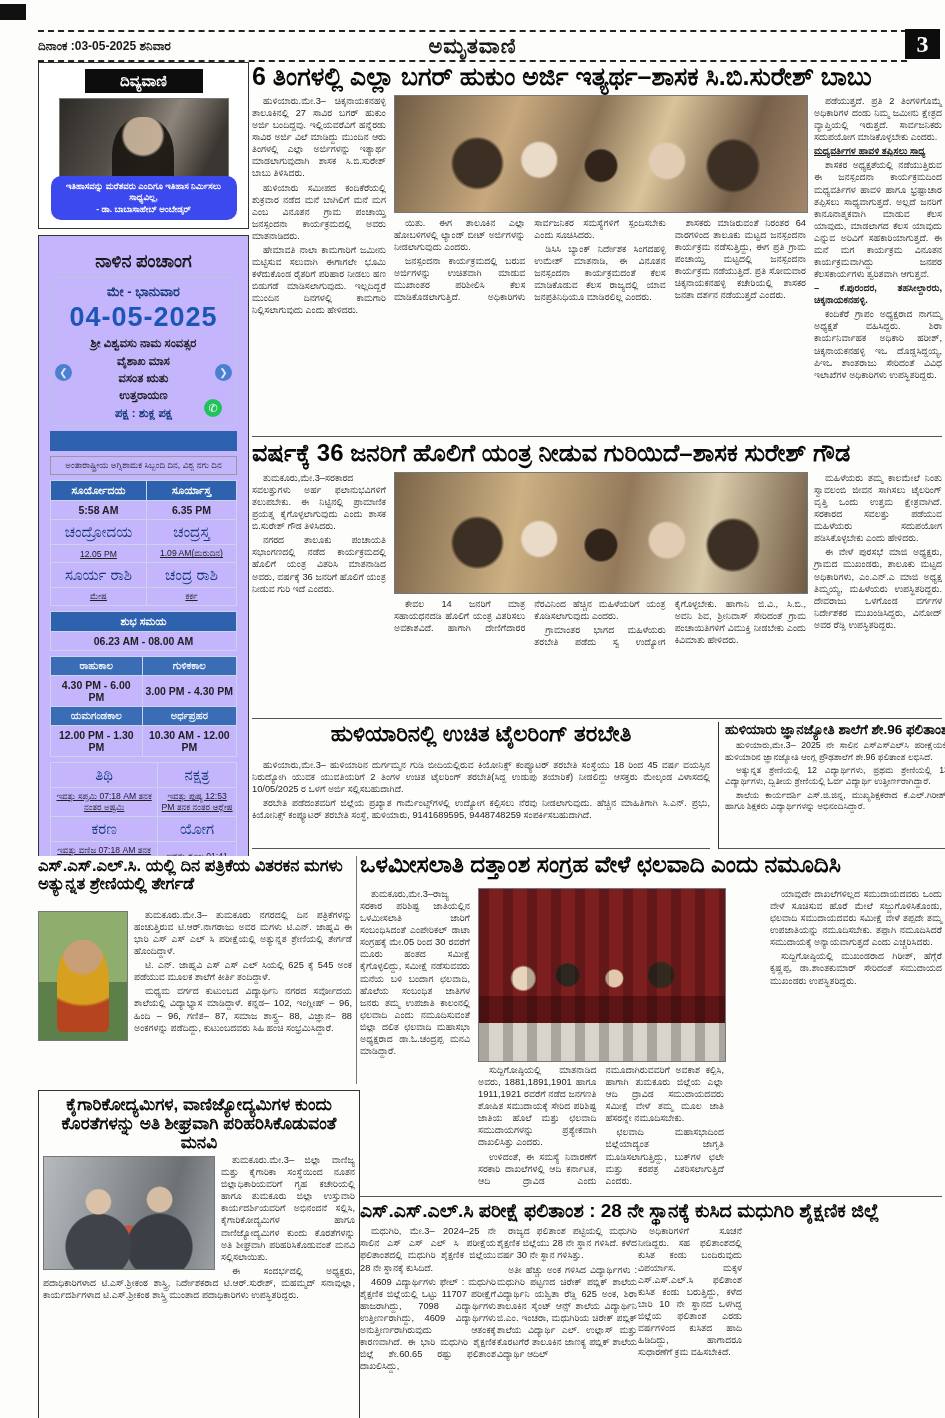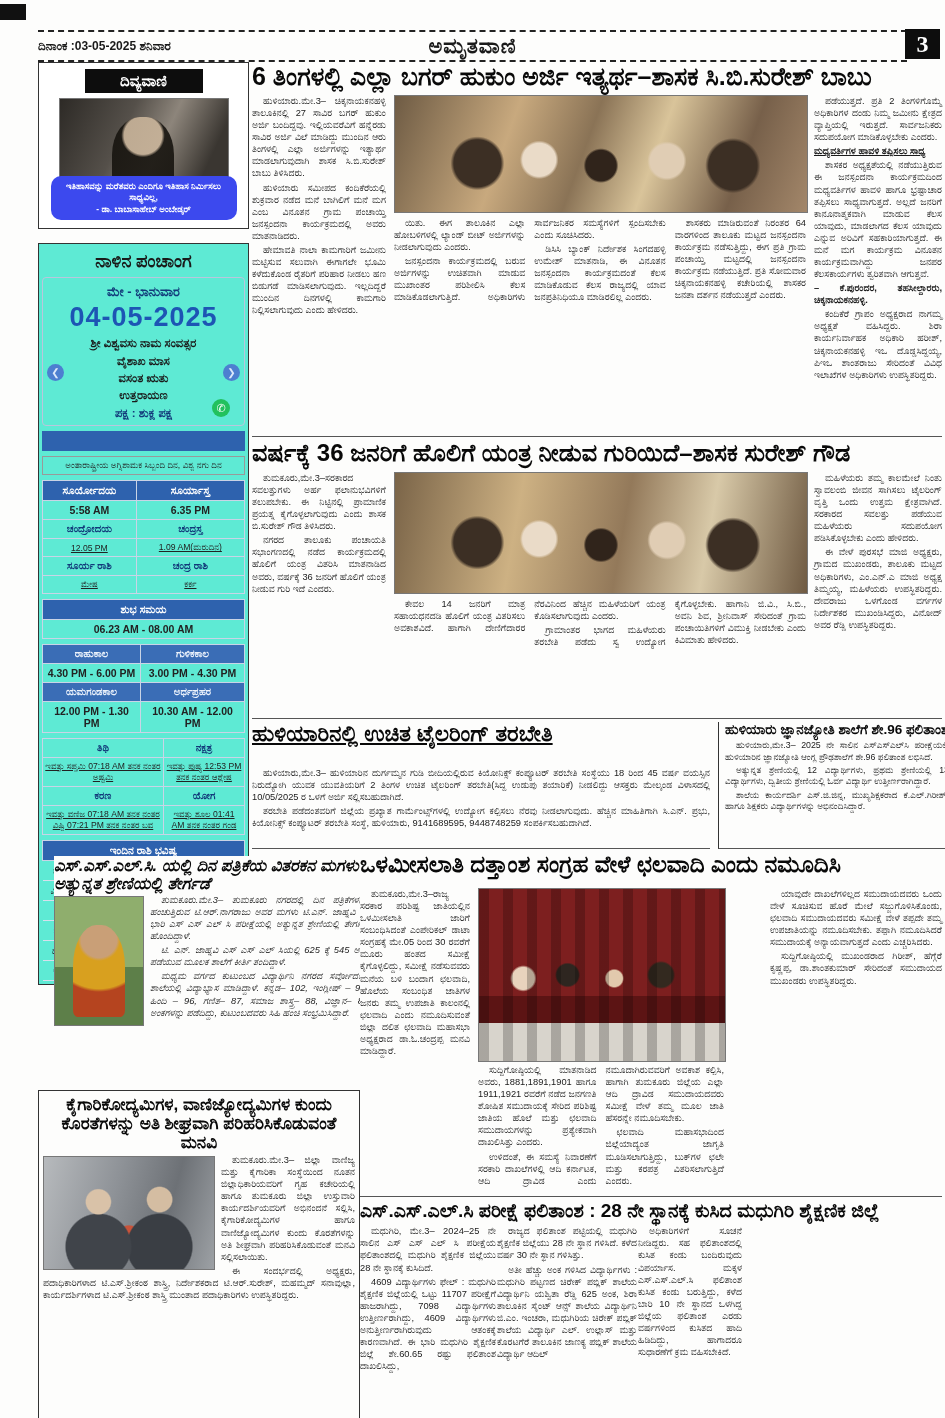--- a/index.html
+++ b/index.html
@@ -18,41 +18,41 @@
   .sidebar{position:absolute;left:38px;top:62px;width:211px;}
   .divy{border:1.5px solid #333;padding:4px 6px 8px;background:#fff;}
   .divy-title{width:118px;margin:2px auto 5px;background:#0d0d0d;color:#fff;text-align:center;
               font-size:15px;font-weight:700;padding:3px 0;}
   .divy-photo{position:relative;width:168px;height:118px;margin:0 auto;
               background:linear-gradient(115deg,#2d2a26 0%,#55504a 35%,#8d857b 55%,#3a3631 80%);}
   .divy-photo::after{content:"";position:absolute;left:52px;top:18px;width:62px;height:84px;border-radius:45% 45% 10% 10%;
               background:radial-gradient(circle at 50% 22%,#c9b49a 0 26%,#17140f 30% 100%);opacity:.9;}
   .divy-quote{position:relative;z-index:2;margin:-42px auto 0;width:178px;background:#3c49ee;color:#fff;
               border-radius:10px;text-align:center;font-size:8.5px;font-weight:700;padding:5px 4px;line-height:1.35;}
-  .panch{margin-top:14px;border:1.5px solid #333;background:#5eead4;padding:3px;}
+  .panch{margin-top:6px;border:1.5px solid #333;background:#c4b5fd;padding:11px;}
   .panch-title{text-align:center;font-size:18px;font-weight:800;padding:4px 0 5px;font-family:"Liberation Serif",serif;}
   .panch-card{border:1px solid #b9c6dc;border-radius:4px;position:relative;padding:6px 4px 5px;text-align:center;}
   .pc-day{color:#123a7a;font-weight:800;font-size:13px;}
   .pc-date{color:#1d55b4;font-weight:800;font-size:27px;letter-spacing:1px;margin:2px 0;}
   .pc-line{font-weight:700;font-size:11.5px;line-height:1.5;}
   .pc-paksha{color:#123a7a;font-weight:800;font-size:11.5px;margin-top:3px;}
   .nav-arrow{position:absolute;top:86px;width:17px;height:17px;border-radius:50%;background:#4d7fd0;color:#dce8fa;
              font-size:10px;font-weight:800;display:flex;align-items:center;justify-content:center;cursor:pointer;}
   .nav-prev{left:4px;} .nav-next{right:4px;}
   .wa-icon{position:absolute;right:14px;bottom:8px;width:18px;height:18px;border-radius:50%;background:#22c15e;color:#fff;
            font-size:11px;display:flex;align-items:center;justify-content:center;}
   .blue-band{height:20px;background:#2e62ae;margin:5px 0;}
   .special-strip{border:1px solid #999;font-size:8.6px;text-align:center;padding:3px 2px;color:#222;}
   .p-grid{width:100%;border-collapse:collapse;margin-top:5px;}
   .p-grid td,.p-grid th{border:1px solid #c9d4e6;padding:3px 2px;text-align:center;}
   .p-bluehead{background:#2e62ae;color:#fff;font-size:10.5px;font-weight:700;}
   .p-bluehead2{background:#3a6db6;color:#eaf1fb;font-size:10px;font-weight:700;}
   .p-val{font-size:10.5px;font-weight:600;color:#222;}
   .p-val-sm{font-size:8.6px;color:#222;text-decoration:underline;}
-  .p-lblsm{font-size:10px;font-weight:700;color:#123a7a;}
+  .p-lblsm{font-size:15px;font-weight:400;color:#123a7a;}
   .rashi-row td{font-size:9.5px;border:none;border-bottom:1px solid #d7dfec;padding:3.5px 2px;}
   
   .art{position:absolute;background:#fdfdfc;}
   .hl{font-weight:800;line-height:1.12;color:#090909;}
   .body-txt{font-size:9.3px;line-height:1.3;text-align:justify;}
   .body-txt p{margin:0 0 2px;text-indent:11px;}
   .dcols{column-gap:9px;}
   .subhead{font-weight:800;text-decoration:underline;text-indent:0 !important;}
   .sig{font-weight:800;text-indent:0 !important;}
   .photo{position:relative;overflow:hidden;border:1px solid #777;}
@@ -297,38 +297,38 @@
         </div>
       </div>
       <div class="body-txt" style="width:128px;">
         <p>ಮಹಿಳೆಯರು ತಮ್ಮ ಕಾಲಮೇಲೆ ನಿಂತು ಸ್ವಾವಲಂಬಿ ಜೀವನ ಸಾಗಿಸಲು ಟೈಲರಿಂಗ್ ವೃತ್ತಿ ಒಂದು ಉತ್ತಮ ಕ್ಷೇತ್ರವಾಗಿದೆ. ಸರಕಾರದ ಸವಲತ್ತು ಪಡೆಯುವ ಮಹಿಳೆಯರು ಸದುಪಯೋಗ ಪಡಿಸಿಕೊಳ್ಳಬೇಕು ಎಂದು ಹೇಳಿದರು.</p>
         <p>ಈ ವೇಳೆ ಪುರಸಭೆ ಮಾಜಿ ಅಧ್ಯಕ್ಷರು, ಗ್ರಾಮದ ಮುಖಂಡರು, ತಾಲೂಕು ಮಟ್ಟದ ಅಧಿಕಾರಿಗಳು, ಎಂ.ಎನ್.ಎ ಮಾಜಿ ಅಧ್ಯಕ್ಷ ತಿಮ್ಮಯ್ಯ, ಮಹಿಳೆಯರು ಉಪಸ್ಥಿತರಿದ್ದರು. ದೇವರಾಜು ಒಳಗೊಂಡ ವರ್ಗಗಳ ನಿರ್ದೇಶಕರ ಮುಖಂಡಿಸಿದ್ದರು, ವಿನೋದ್ ಅವರ ರೆಡ್ಡಿ ಉಪಸ್ಥಿತರಿದ್ದರು.</p>
       </div>
     </div>
   </div>
 
   <div class="art" style="left:252px;top:722px;width:458px;height:126px;border-bottom:1px solid #555;">
-    <div class="hl" style="font-size:22px;text-decoration:underline;">ಹುಳಿಯಾರಿನಲ್ಲಿ ಉಚಿತ ಟೈಲರಿಂಗ್ ತರಬೇತಿ</div>
-    <div class="body-txt" style="margin-top:20px;">
+    <div class="hl" style="font-size:22px;text-align:center;">ಹುಳಿಯಾರಿನಲ್ಲಿ ಉಚಿತ ಟೈಲರಿಂಗ್ ತರಬೇತಿ</div>
+    <div class="body-txt" style="margin-top:12px;">
       <p>ಹುಳಿಯಾರು,ಮೇ.3– ಹುಳಿಯಾರಿನ ದುರ್ಗಮ್ಮನ ಗುಡಿ ಬೀದಿಯಲ್ಲಿರುವ ಕಿಯೋನಿಕ್ಸ್ ಕಂಪ್ಯೂಟರ್ ತರಬೇತಿ ಸಂಸ್ಥೆಯು 18 ರಿಂದ 45 ವರ್ಷ ವಯಸ್ಸಿನ ನಿರುದ್ಯೋಗಿ ಯುವಕ ಯುವತಿಯರಿಗೆ 2 ತಿಂಗಳ ಉಚಿತ ಟೈಲರಿಂಗ್ ತರಬೇತಿ(ಸಿದ್ದ ಉಡುಪು ತಯಾರಿಕೆ) ನೀಡಲಿದ್ದು ಆಸಕ್ತರು ಮೇಲ್ಕಂಡ ವಿಳಾಸದಲ್ಲಿ 10/05/2025 ರ ಒಳಗೆ ಅರ್ಜಿ ಸಲ್ಲಿಸಬಹುದಾಗಿದೆ.</p>
       <p>ತರಬೇತಿ ಪಡೆದಂತವರಿಗೆ ಜಿಲ್ಲೆಯ ಪ್ರಖ್ಯಾತ ಗಾರ್ಮೆಂಟ್ಸ್‌ಗಳಲ್ಲಿ ಉದ್ಯೋಗ ಕಲ್ಪಿಸಲು ನೆರವು ನೀಡಲಾಗುವುದು. ಹೆಚ್ಚಿನ ಮಾಹಿತಿಗಾಗಿ ಸಿ.ಎನ್. ಪ್ರಭು, ಕಿಯೋನಿಕ್ಸ್ ಕಂಪ್ಯೂಟರ್ ತರಬೇತಿ ಸಂಸ್ಥೆ, ಹುಳಿಯಾರು, 9141689595, 9448748259 ಸಂಪರ್ಕಿಸಬಹುದಾಗಿದೆ.</p>
     </div>
   </div>
   <div class="art" style="left:718px;top:722px;width:224px;height:126px;border-left:1.5px solid #333;border-bottom:1px solid #555;padding-left:6px;">
     <div class="hl" style="font-size:13.5px;">ಹುಳಿಯಾರು ಜ್ಞಾನಜ್ಯೋತಿ ಶಾಲೆಗೆ ಶೇ.96 ಫಲಿತಾಂಶ</div>
     <div class="body-txt" style="margin-top:3px;font-size:8.8px;">
       <p>ಹುಳಿಯಾರು,ಮೇ.3– 2025 ನೇ ಸಾಲಿನ ಎಸ್‌ಎಸ್‌ಎಲ್‌ಸಿ ಪರೀಕ್ಷೆಯಲ್ಲಿ ಹುಳಿಯಾರಿನ ಜ್ಞಾನಜ್ಯೋತಿ ಆಂಗ್ಲ ಪ್ರೌಢಶಾಲೆಗೆ ಶೇ.96 ಫಲಿತಾಂಶ ಲಭಿಸಿದೆ.</p>
       <p>ಅತ್ಯುನ್ನತ ಶ್ರೇಣಿಯಲ್ಲಿ 12 ವಿದ್ಯಾರ್ಥಿಗಳು, ಪ್ರಥಮ ಶ್ರೇಣಿಯಲ್ಲಿ 13 ವಿದ್ಯಾರ್ಥಿಗಳು, ದ್ವಿತೀಯ ಶ್ರೇಣಿಯಲ್ಲಿ ಓರ್ವ ವಿದ್ಯಾರ್ಥಿ ಉತ್ತೀರ್ಣರಾಗಿದ್ದಾರೆ.</p>
       <p>ಶಾಲೆಯ ಕಾರ್ಯದರ್ಶಿ ಎಸ್.ಜಿ.ಜಿನ್ನ, ಮುಖ್ಯಶಿಕ್ಷಕರಾದ ಕೆ.ಎಲ್.ಗಿರೀಶ್, ಹಾಗೂ ಶಿಕ್ಷಕರು ವಿದ್ಯಾರ್ಥಿಗಳನ್ನು ಅಭಿನಂದಿಸಿದ್ದಾರೆ.</p>
     </div>
   </div>
 
-  <div class="art" style="left:54px;top:856px;width:314px;height:228px;border-right:1px solid #777;padding-right:4px;font-style:italic;">
+  <div class="art" style="left:38px;top:856px;width:314px;height:228px;border-right:1px solid #777;padding-right:4px;">
     <div class="hl" style="font-size:16.5px;">ಎಸ್.ಎಸ್.ಎಲ್.ಸಿ. ಯಲ್ಲಿ ದಿನ ಪತ್ರಿಕೆಯ ವಿತರಕನ ಮಗಳು ಅತ್ಯುನ್ನತ ಶ್ರೇಣಿಯಲ್ಲಿ ತೇರ್ಗಡೆ</div>
-    <div class="body-txt" style="margin-top:1px;">
+    <div class="body-txt" style="margin-top:16px;">
       <div class="photo ph-portrait" style="float:left;width:88px;height:128px;margin:2px 6px 2px 0;"></div>
       <p>ತುಮಕೂರು.ಮೇ.3– ತುಮಕೂರು ನಗರದಲ್ಲಿ ದಿನ ಪತ್ರಿಕೆಗಳನ್ನು ಹಂಚುತ್ತಿರುವ ಟಿ.ಆರ್.ನಾಗರಾಜು ಅವರ ಮಗಳು ಟಿ.ಎನ್. ಜಾಹ್ನವಿ ಈ ಭಾರಿ ಎಸ್ ಎಸ್ ಎಲ್ ಸಿ ಪರೀಕ್ಷೆಯಲ್ಲಿ ಅತ್ಯುನ್ನತ ಶ್ರೇಣಿಯಲ್ಲಿ ತೇರ್ಗಡೆ ಹೊಂದಿದ್ದಾಳೆ.</p>
       <p>ಟಿ. ಎನ್. ಜಾಹ್ನವಿ ಎಸ್ ಎಸ್ ಎಲ್ ಸಿಯಲ್ಲಿ 625 ಕ್ಕೆ 545 ಅಂಕ ಪಡೆಯುವ ಮೂಲಕ ಶಾಲೆಗೆ ಕೀರ್ತಿ ತಂದಿದ್ದಾಳೆ.</p>
       <p>ಮಧ್ಯಮ ವರ್ಗದ ಕುಟುಂಬದ ವಿದ್ಯಾರ್ಥಿನಿ ನಗರದ ಸರ್ವೋದಯ ಶಾಲೆಯಲ್ಲಿ ವಿದ್ಯಾಭ್ಯಾಸ ಮಾಡಿದ್ದಾಳೆ. ಕನ್ನಡ– 102, ಇಂಗ್ಲೀಷ್ – 96, ಹಿಂದಿ – 96, ಗಣಿತ– 87, ಸಮಾಜ ಶಾಸ್ತ್ರ– 88, ವಿಜ್ಞಾನ– 88 ಅಂಕಗಳನ್ನು ಪಡೆದಿದ್ದು, ಕುಟುಂಬದವರು ಸಿಹಿ ಹಂಚಿ ಸಂಭ್ರಮಿಸಿದ್ದಾರೆ.</p>
     </div>
   </div>
 
   <div class="art" style="left:38px;top:1090px;width:312px;height:322px;border:1.5px solid #333;padding:4px;">
     <div class="hl" style="font-size:17px;text-align:center;">ಕೈಗಾರಿಕೋದ್ಯಮಿಗಳ, ವಾಣಿಜ್ಯೋದ್ಯಮಿಗಳ ಕುಂದು ಕೊರತೆಗಳನ್ನು ಅತಿ ಶೀಘ್ರವಾಗಿ ಪರಿಹರಿಸಿಕೊಡುವಂತೆ ಮನವಿ</div>
     <div class="body-txt" style="margin-top:2px;">

